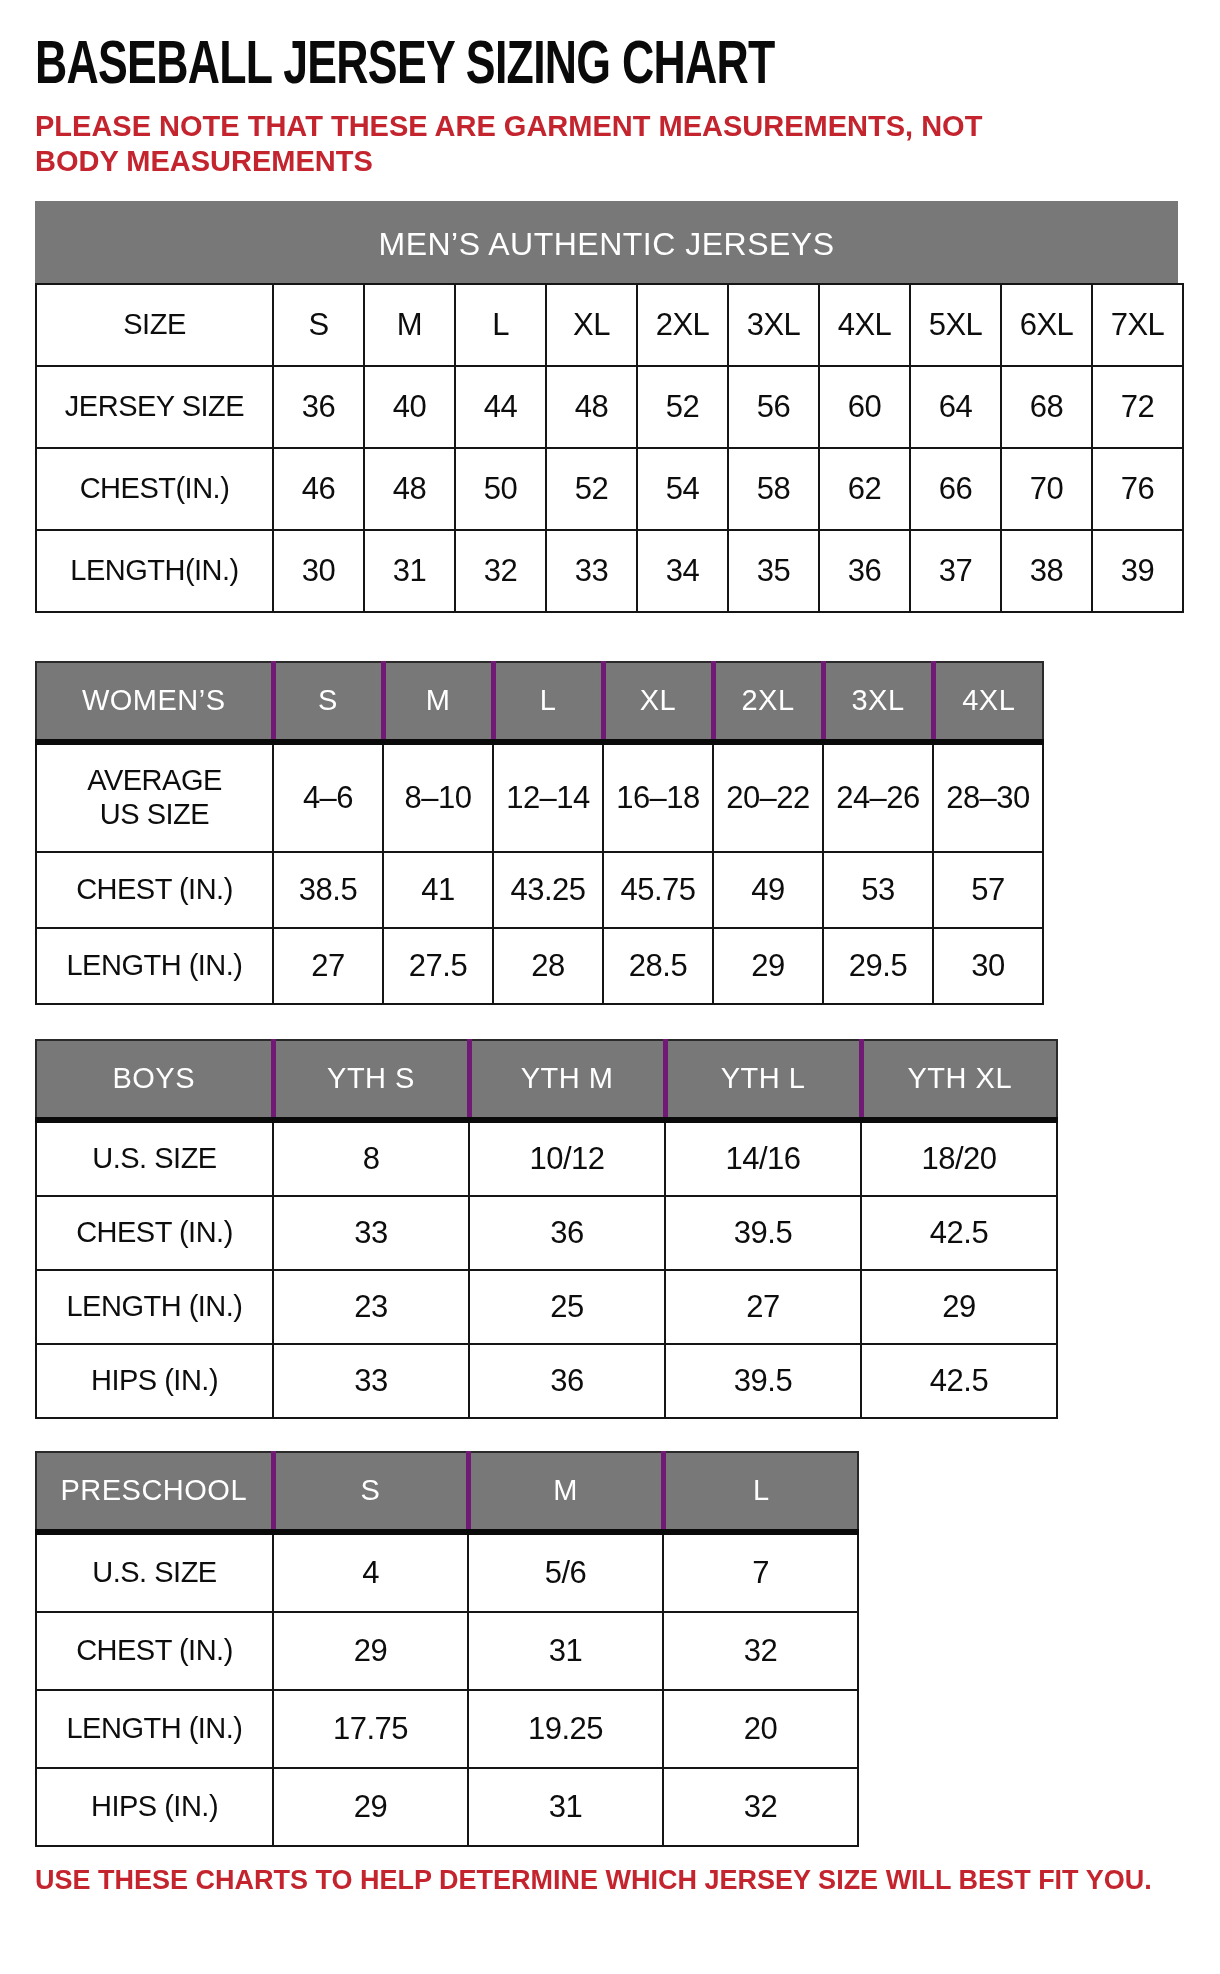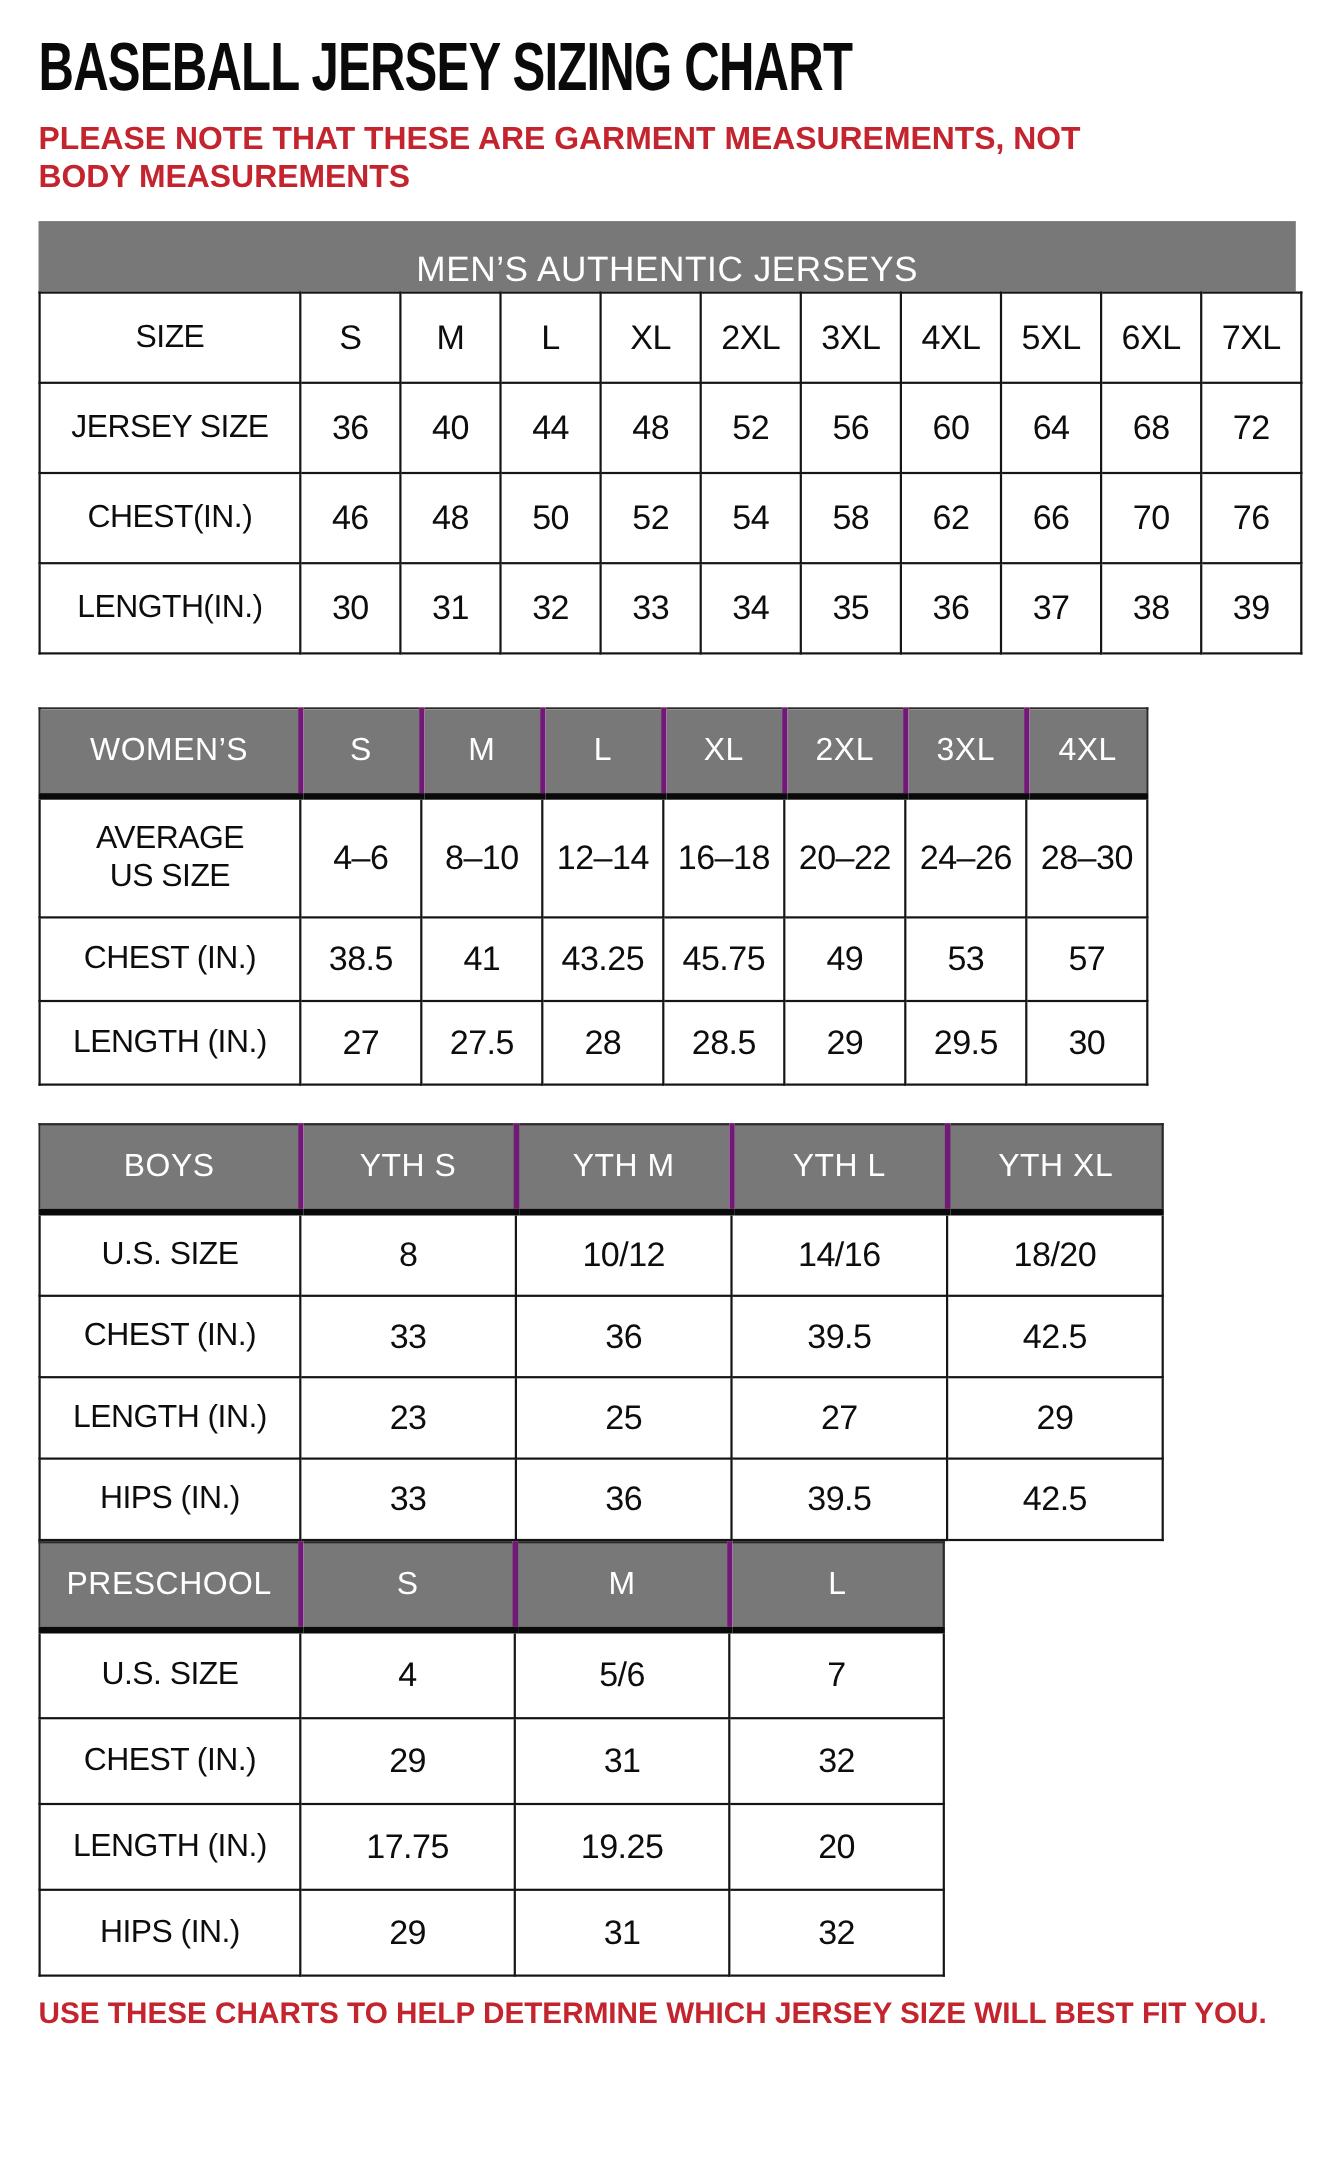--- a/index.html
+++ b/index.html
@@ -9,36 +9,36 @@
   .title{margin:0 0 12px 0;font-size:62px;font-weight:bold;letter-spacing:-1px;
          display:inline-block;transform:scaleX(0.72);transform-origin:left center;white-space:nowrap;color:#0a0a0a;}
   .note{margin:0 0 22px 0;max-width:990px;font-size:29px;line-height:1.2;font-weight:bold;color:#c4242e;}
 
   table{border-collapse:collapse;table-layout:fixed;border-radius:29px;}
   td{border:2px solid #151515;text-align:center;vertical-align:middle;
      font-size:31px;letter-spacing:-0.5px;padding:0 4px;overflow:hidden;}
   td.lbl{font-size:29px;white-space:pre-line;line-height:1.15;}
 
   
-  .mens-banner{width:1143px;height:64px;line-height:86px;background:#787878;color:#fff;
+  .mens-banner{width:1143px;height:82px;line-height:86px;background:#787878;color:#fff;
                font-size:32px;text-align:center;letter-spacing:0.5px;}
   .mens{width:1147px;}
   .mens td{height:80px;}
   .mens{margin-bottom:48px;}
 
   
   tr.hdr-row td{background:#787878;color:#fff;border:2px solid #2a2a2a;border-bottom:6px solid #0a0a0a;
                 font-size:29px;height:76px;letter-spacing:0.5px;}
   tr.hdr-row td:not(:last-child){border-right:5px solid #701a75;}
 
   .womens{width:1007px;margin-bottom:34px;}
   .womens td{height:74px;}
   .womens tr.tall td{height:106px;}
 
-  .boys{width:1021px;}
+  .boys{width:1021px;margin-bottom:32px;}
   .boys td{height:72px;}
 
   .preschool{width:822px;margin-bottom:18px;}
   .preschool td{height:76px;}
 
   .footer{margin:0;font-size:27px;font-weight:bold;color:#c4242e;white-space:nowrap;letter-spacing:0;}
 </style>
 </head>
 <body>
 

